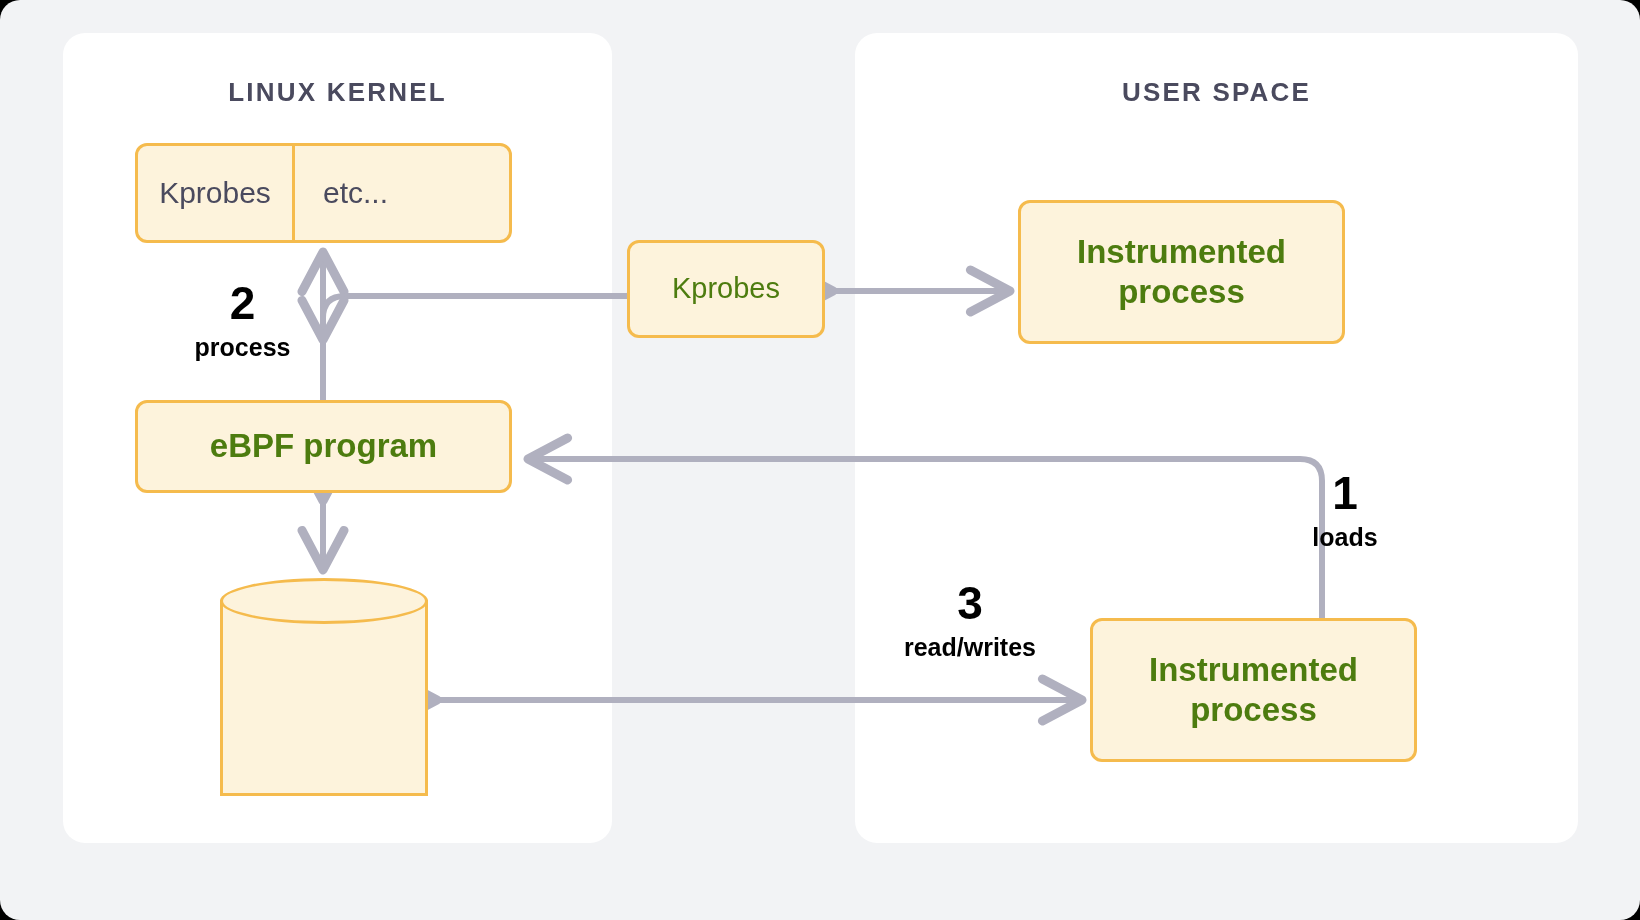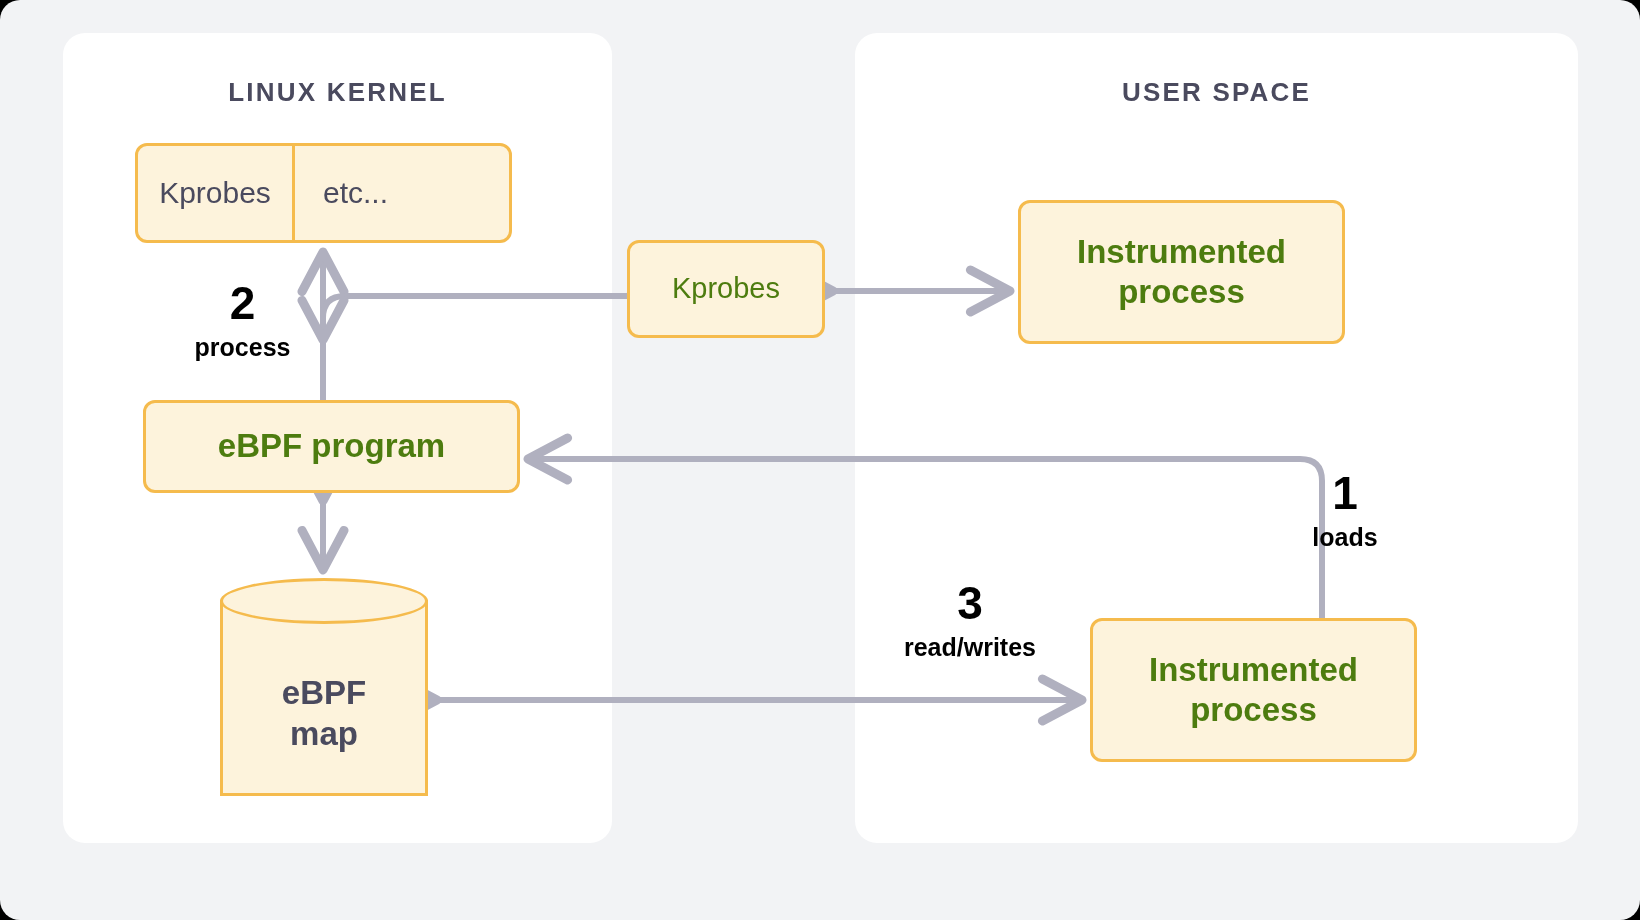--- a/index.html
+++ b/index.html
@@ -69,21 +69,21 @@
     font-size: 30px;
     color: #4a4a5e;
     box-sizing: border-box;
   }
   #probe-strip .cell.c0 { width: 157px; border-right: 3px solid #f5bb4d; }
   #probe-strip .cell.c1 { width: 107px; border-right: 3px solid #f5bb4d; }
   #probe-strip .cell.c2 { width: 121px; }
 
   #box-ebpf-program {
     left: 135px; top: 400px; width: 377px; height: 93px;
-    font-size: 33px; font-weight: bold; margin-left: 8px;
+    font-size: 33px; font-weight: bold;
   }
   #box-uprobes {
     left: 627px; top: 240px; width: 198px; height: 98px;
     font-size: 29px;
   }
   #box-instr-top {
     left: 1018px; top: 200px; width: 327px; height: 144px;
     font-size: 33px; font-weight: bold;
   }
   #box-instr-bottom {
@@ -201,22 +201,20 @@
   </div>
 
   <div class="nodebox" id="box-ebpf-program">eBPF program</div>
   <div class="nodebox" id="box-uprobes">Kprobes</div>
   <div class="nodebox" id="box-instr-top">Instrumented process</div>
   <div class="nodebox" id="box-instr-bottom">Instrumented process</div>
 
   <div id="cyl-ebpf-map">
     <div class="body"></div>
     <div class="top"></div>
-    <div class="caption">eBPF
-map</div>
   </div>
 
   <div class="step" id="step-2">
     <div class="num">2</div>
     <div class="lab">process</div>
   </div>
 
   <div class="step" id="step-1">
     <div class="num">1</div>
     <div class="lab">loads</div>

